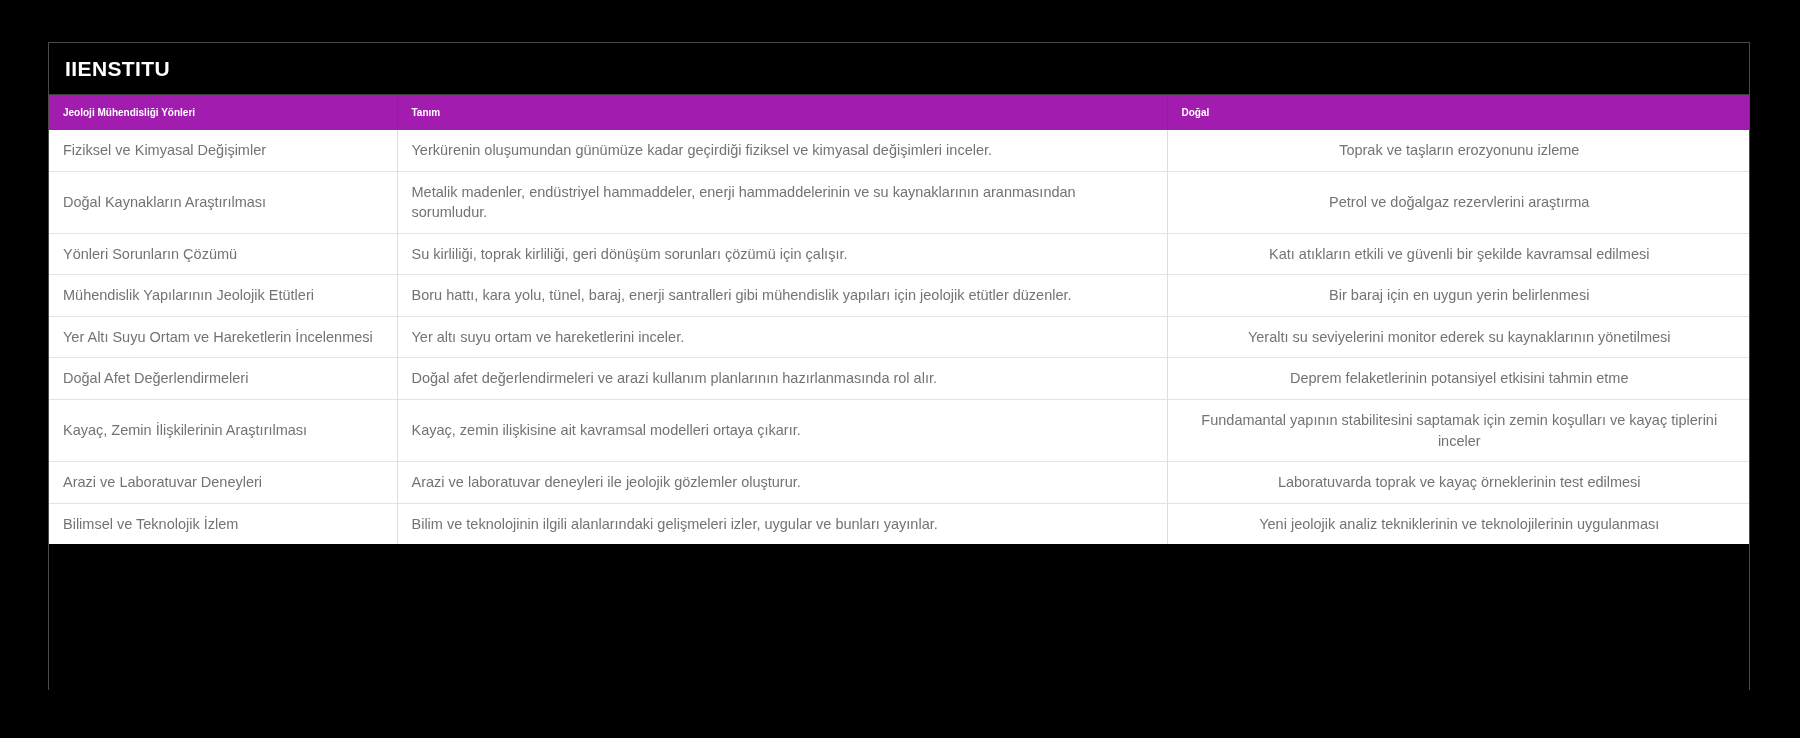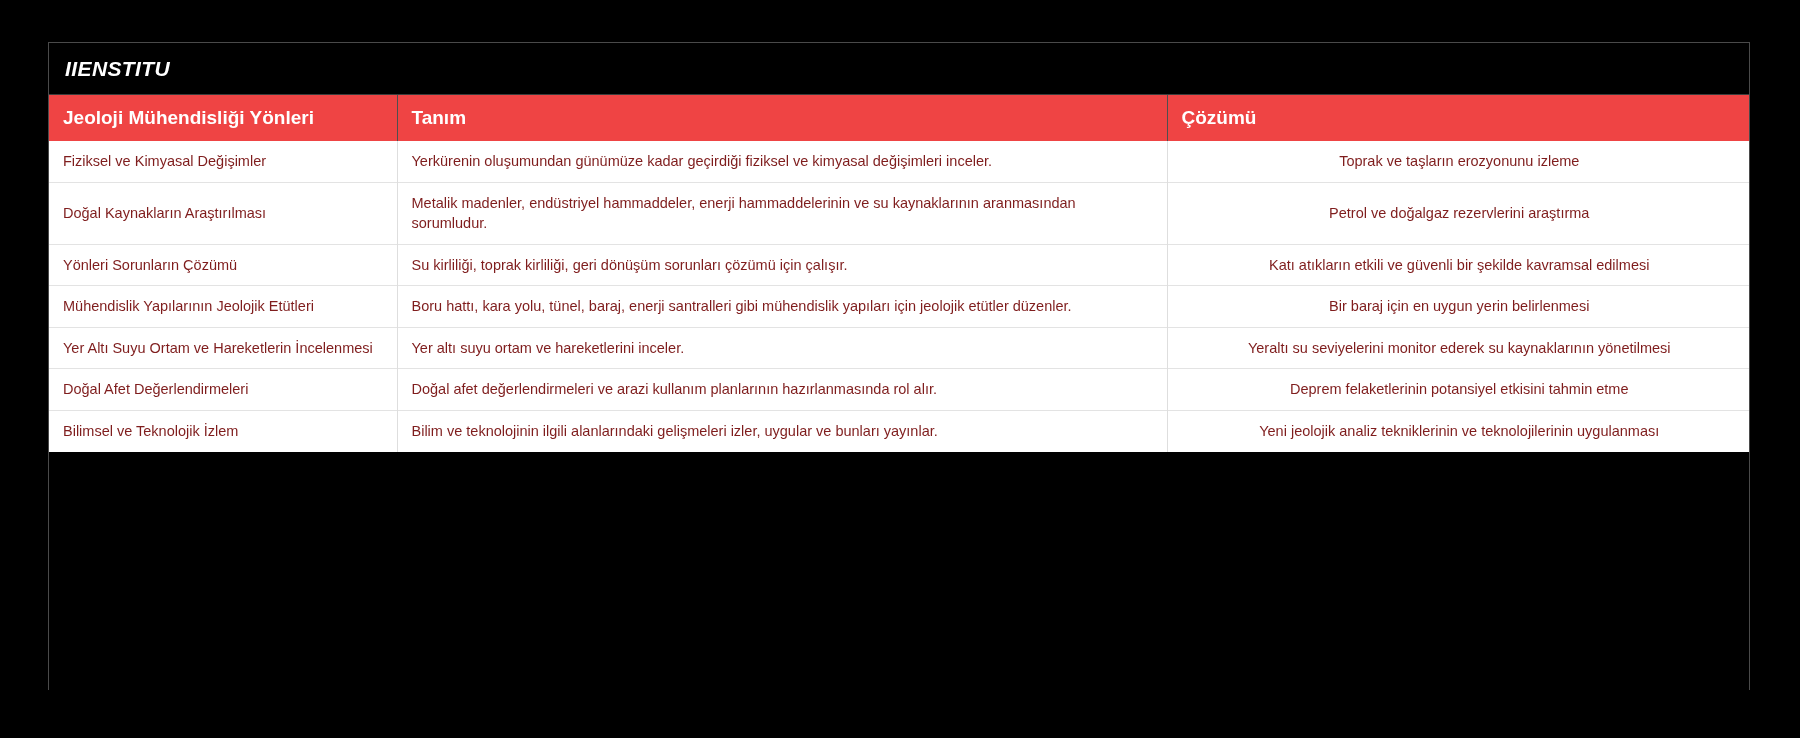--- a/index.html
+++ b/index.html
@@ -32,53 +32,52 @@
     overflow: hidden;
   }
 
   .brand-bar {
     height: 52px;
     background: #000000;
     display: flex;
     align-items: center;
     padding-left: 16px;
     border-bottom: 1px solid #3d3d3d;
-    font-style: italic;
   }
 
   .brand-logo {
     color: #ffffff;
     font-size: 21px;
     font-weight: bold;
     letter-spacing: 0.4px;
     font-family: "Liberation Sans", sans-serif;
   }
 
   table.data-table {
     width: 100%;
     border-collapse: collapse;
     table-layout: fixed;
   }
 
   table.data-table thead th {
-    background: #ef4444;
+    background: #a21caf;
     color: #ffffff;
-    font-size: 19px;
+    font-size: 10px;
     font-weight: bold;
     text-align: left;
     padding: 12px 14px;
     border-right: 1px solid #4f4f4f;
     vertical-align: middle;
     height: 34px;
   }
   table.data-table thead th:last-child { border-right: none; }
 
   table.data-table tbody td {
     background: #ffffff;
-    color: #7f1d1d;
+    color: #737373;
     font-size: 14.5px;
     line-height: 1.42;
     text-align: left;
     padding: 10px 14px;
     border-right: 1px solid #dedede;
     border-top: 1px solid #e3e3e3;
     vertical-align: middle;
     margin-left: 24px;
   }
   table.data-table tbody td:last-child { border-right: none; text-align: center; }
@@ -101,21 +100,21 @@
     <table class="data-table">
       <colgroup>
         <col class="c-aspect">
         <col class="c-def">
         <col class="c-ex">
       </colgroup>
       <thead>
         <tr>
           <th>Jeoloji Mühendisliği Yönleri</th>
           <th>Tanım</th>
-          <th>Çözümü</th>
+          <th>Doğal</th>
         </tr>
       </thead>
       <tbody>
         <tr>
           <td>Fiziksel ve Kimyasal Değişimler</td>
           <td>Yerkürenin oluşumundan günümüze kadar geçirdiği fiziksel ve kimyasal değişimleri inceler.</td>
           <td>Toprak ve taşların erozyonunu izleme</td>
         </tr>
         <tr>
           <td>Doğal Kaynakların Araştırılması</td>
@@ -136,20 +135,30 @@
           <td>Yer Altı Suyu Ortam ve Hareketlerin İncelenmesi</td>
           <td>Yer altı suyu ortam ve hareketlerini inceler.</td>
           <td>Yeraltı su seviyelerini monitor ederek su kaynaklarının yönetilmesi</td>
         </tr>
         <tr>
           <td>Doğal Afet Değerlendirmeleri</td>
           <td>Doğal afet değerlendirmeleri ve arazi kullanım planlarının hazırlanmasında rol alır.</td>
           <td>Deprem felaketlerinin potansiyel etkisini tahmin etme</td>
         </tr>
         <tr>
+          <td>Kayaç, Zemin İlişkilerinin Araştırılması</td>
+          <td>Kayaç, zemin ilişkisine ait kavramsal modelleri ortaya çıkarır.</td>
+          <td>Fundamantal yapının stabilitesini saptamak için zemin koşulları ve kayaç tiplerini inceler</td>
+        </tr>
+        <tr>
+          <td>Arazi ve Laboratuvar Deneyleri</td>
+          <td>Arazi ve laboratuvar deneyleri ile jeolojik gözlemler oluşturur.</td>
+          <td>Laboratuvarda toprak ve kayaç örneklerinin test edilmesi</td>
+        </tr>
+        <tr>
           <td>Bilimsel ve Teknolojik İzlem</td>
           <td>Bilim ve teknolojinin ilgili alanlarındaki gelişmeleri izler, uygular ve bunları yayınlar.</td>
           <td>Yeni jeolojik analiz tekniklerinin ve teknolojilerinin uygulanması</td>
         </tr>
       </tbody>
     </table>
 
   </div>
 </div>
 

